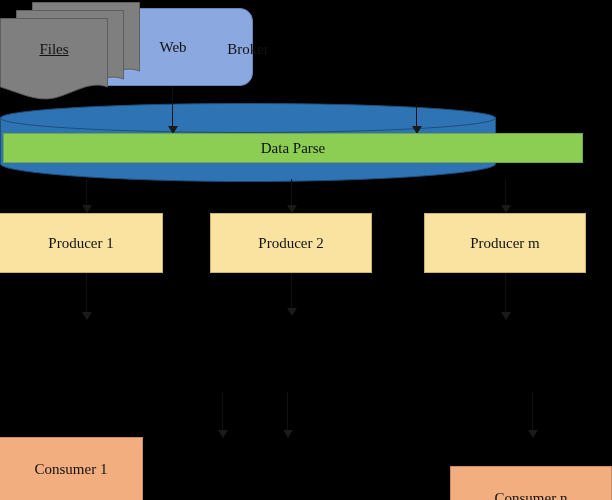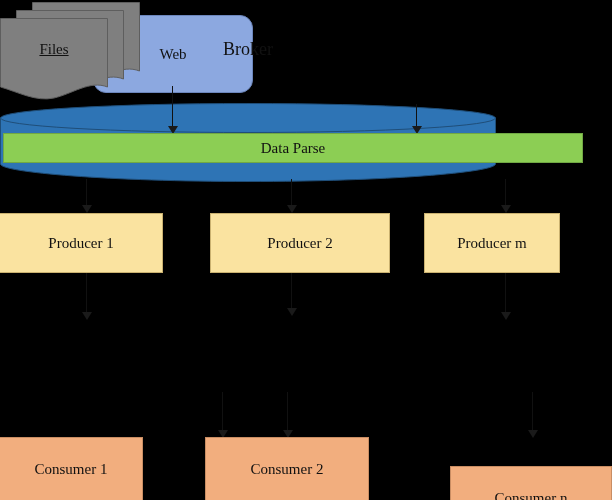--- a/index.html
+++ b/index.html
@@ -24,21 +24,21 @@
     color: #111111;
     font-size: 15px;
     line-height: 1.1;
     text-align: center;
     white-space: nowrap;
   }
 
   
   #web-node {
     left: 93px;
-    top: 15px;
+    top: 8px;
     width: 160px;
     height: 78px;
     background: #8CA8E0;
     border: 1px solid #6C86BC;
     border-radius: 13px;
   }
 
   
   #files-node {
     left: 352px;
@@ -82,42 +82,42 @@
   }
 
   
   .producer {
     top: 213px;
     height: 60px;
     background: #FAE3A0;
     border: 1px solid #C9B170;
   }
   #producer-1 { left: -1px;  width: 164px; }
-  #producer-2 { left: 210px; width: 180px; }
-  #producer-m { left: 424px; width: 136px; }
+  #producer-2 { left: 210px; width: 162px; }
+  #producer-m { left: 424px; width: 162px; }
 
   
   #broker-node {
     left: 36px;
     top: 311px;
     width: 496px;
     height: 82px;
   }
   #broker-node svg { display: block; }
   #broker-label {
     position: absolute;
     left: 0;
     top: 18px;
     width: 496px;
     height: 62px;
     display: flex;
     align-items: center;
     justify-content: center;
     color: #111111;
-    font-size: 18px;
+    font-size: 15px;
   }
 
   
   .consumer {
     top: 437px;
     height: 64px;
     background: #F2AE7E;
     border: 1px solid #C98D63;
   }
   #consumer-1 { left: -1px;  width: 144px; }
@@ -215,20 +215,17 @@
   <div class="connector-line" style="left:222px; top:392px; height:44px;"></div>
   <div class="arrowhead" style="left:218px; top:430px;"></div>
   <div class="connector-line" style="left:287px; top:392px; height:44px;"></div>
   <div class="arrowhead" style="left:283px; top:430px;"></div>
   <div class="connector-line" style="left:532px; top:392px; height:44px;"></div>
   <div class="arrowhead" style="left:528px; top:430px;"></div>
 
   <div class="node consumer" id="consumer-1">
     <span>Consumer 1</span>
   </div>
-  <div class="node consumer" id="consumer-2">
-    <span>Consumer 2</span>
-  </div>
   <div class="node consumer" id="consumer-n">
     <span>Consumer n</span>
   </div>
 
 </div>
 
 </body></html>

